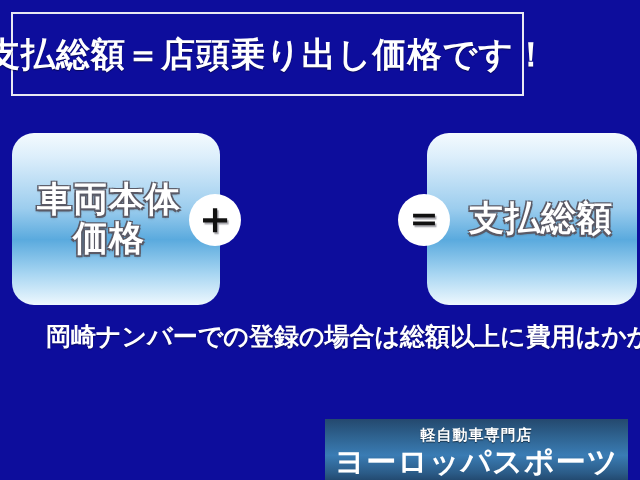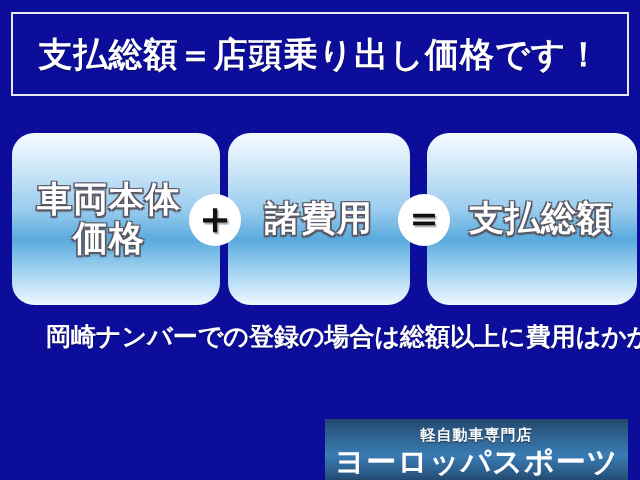--- a/index.html
+++ b/index.html
@@ -15,21 +15,21 @@
     background: #0d0d9c;
     font-family: "DejaVu Sans", "Liberation Sans", sans-serif;
     -webkit-font-smoothing: antialiased;
   }
 
   
   .headline-frame {
     position: absolute;
     left: 11px;
     top: 12px;
-    width: 618px;
+    width: 513px;
     height: 84px;
     border: 2px solid #e8e8f2;
     box-sizing: border-box;
     display: flex;
     align-items: center;
     justify-content: center;
   }
   .headline-text {
     color: #ffffff;
     font-size: 34px;
@@ -176,23 +176,20 @@
   <div class="headline-frame">
     <div class="headline-text">支払総額＝店頭乗り出し価格です！</div>
   </div>
 
   <div class="cards">
 
     <div class="card card-1">
       <div class="card-label">車両本体<br>価格</div>
     </div>
 
-    <div class="card card-2">
-      <div class="card-label">諸費用</div>
-    </div>
 
     <div class="card card-3">
       <div class="card-label">支払総額</div>
     </div>
 
   </div>
 
   <div class="op op-plus">
     <span>＋</span>
   </div>

